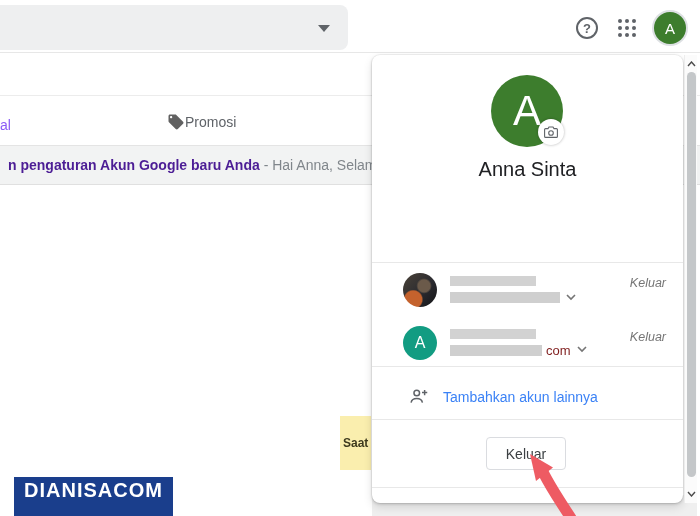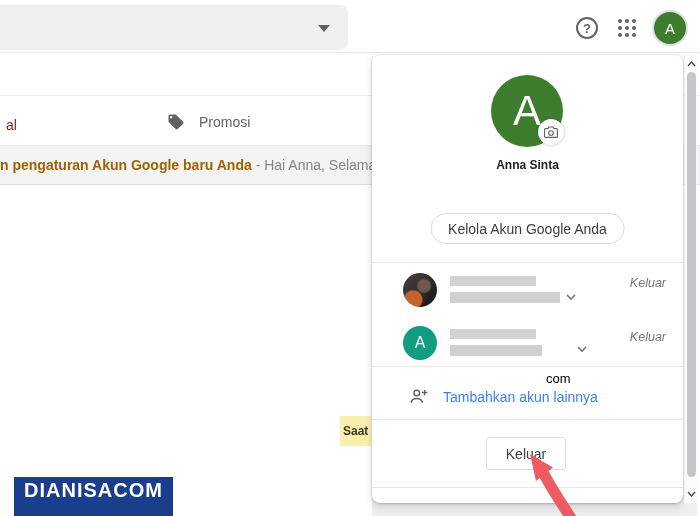--- a/index.html
+++ b/index.html
@@ -34,34 +34,34 @@
   }
   .apps-grid span { width: 4px; height: 4px; border-radius: 50%; background: #5f6368; }
   .avatar-small {
     position: absolute; left: 654px; top: 12px; width: 32px; height: 32px;
     border-radius: 50%; background: #3d7d2d; color: #fff;
     font-size: 15px; font-weight: 500;
     display: flex; align-items: center; justify-content: center;
     box-shadow: 0 0 0 2px #dde0e3;
   }
   
-  .tab-fragment { position: absolute; left: 0; top: 117px; font-size: 14px; color: #7f1d1d; font-weight: 500; margin-left: 6px; }
-  .tab-promosi  { position: absolute; left: 167px; top: 113px; display: flex; align-items: center; gap: 14px; }
+  .tab-fragment { position: absolute; left: 0; top: 117px; font-size: 14px; color: #8b5cf6; font-weight: 500; }
+  .tab-promosi  { position: absolute; left: 167px; top: 113px; display: flex; align-items: center; }
   .tab-promosi .label { font-size: 14px; color: #5f6368; font-weight: 500; }
   .email-row {
     position: absolute; left: 0; top: 145px; width: 100%; height: 40px;
     background: #f2f3f3; border-top: 1px solid #e4e4e4; border-bottom: 1px solid #e0e0e0;
     line-height: 38px; white-space: nowrap; overflow: hidden; font-size: 14px;
   }
-  .email-row .subject { font-weight: 700; color: #a16207; }
+  .email-row .subject { font-weight: 700; color: #4c1d95; padding-left: 8px; }
   .email-row .snippet { color: #80868b; }
   .footer-links { position: absolute; left: 50px; top: 399px; font-size: 12px; color: #616161; }
   .highlight-chip {
     position: absolute; left: 340px; top: 416px; background: #faeeae;
-    color: #3e3a1e; font-size: 12px; font-weight: 700; padding: 8px 3px;
+    color: #3e3a1e; font-size: 12px; font-weight: 700; padding: 20px 3px;
     z-index: 5; white-space: nowrap;
   }
   .watermark {
     position: absolute; left: 14px; top: 477px; background: #1a3e8c; color: #fff;
     font-family: Liberation Sans, sans-serif; font-weight: 700; font-size: 20px;
     letter-spacing: 1px; padding: 2px 10px 20px; z-index: 6;
   }
   .bottom-gray { position: absolute; left: 372px; top: 495px; width: 325px; height: 21px; background: #efefef; z-index: 1; }
   
   .panel {
@@ -72,21 +72,21 @@
   .panel .big-avatar {
     position: absolute; left: 119px; top: 20px; width: 72px; height: 72px;
     border-radius: 50%; background: #3d7d2d; color: #fff; font-size: 42px; font-weight: 400;
     display: flex; align-items: center; justify-content: center;
   }
   .camera-badge {
     position: absolute; left: 166px; top: 64px; width: 26px; height: 26px;
     background: #fff; border-radius: 50%; box-shadow: 0 0 3px rgba(0,0,0,.3);
     display: flex; align-items: center; justify-content: center;
   }
-  .panel .name { position: absolute; left: 0; top: 103px; width: 100%; text-align: center; font-size: 12px; color: #202124; font-weight: 700; }
+  .panel .name { position: absolute; left: 0; top: 103px; width: 100%; text-align: center; font-size: 20px; color: #202124; font-weight: 400; }
   .panel .email-line { position: absolute; left: 0; top: 126px; width: 100%; text-align: center; font-size: 13px; color: #5f6368; }
   .redacted { display: inline-block; background: #d0d0d0; border-radius: 1px; vertical-align: -1px; }
   .email-line .redacted { width: 92px; height: 10px; margin-right: 2px; }
   .manage-btn {
     position: absolute; top: 158px; left: 50%; transform: translateX(-50%);
     height: 31px; padding: 0 17px; background: #fff; border: 1px solid #dadce0;
     border-radius: 16px; font-size: 14px; color: #3c4043; font-weight: 500;
     font-family: "Liberation Sans", sans-serif; white-space: nowrap; cursor: pointer;
   }
   .panel .divider { position: absolute; left: 0; width: 100%; height: 1px; background: #e8e8e8; }
@@ -98,21 +98,21 @@
     background:
       radial-gradient(circle at 30% 78%, #c4622d 0 24%, rgba(0,0,0,0) 28%),
       radial-gradient(circle at 62% 38%, #6b5a4a 0 20%, rgba(0,0,0,0) 26%),
       linear-gradient(135deg, #4a4238 0%, #2b2b30 55%, #141417 100%);
   }
   .acct-avatar.teal { background: #129c82; }
   .bar-name  { position: absolute; left: 78px; width: 86px; height: 10px; background: #d2d2d2; }
   .bar-email { position: absolute; left: 78px; height: 11px; background: #cfcfcf; }
   .signout-label { position: absolute; right: 17px; font-style: italic; font-size: 12.5px; color: #757575; }
   .chev { position: absolute; }
-  .email-suffix-text { position: absolute; font-size: 13px; color: #000000; margin-top: 28px; }
+  .email-suffix-text { position: absolute; font-size: 13px; color: #7f1d1d; }
   .add-row-icon { position: absolute; left: 36px; top: 331px; }
   .add-row-label { position: absolute; left: 71px; top: 334px; font-size: 14px; color: #3b82f6; }
   .signout-btn {
     position: absolute; left: 114px; top: 382px; width: 80px; height: 33px;
     background: #fff; border: 1px solid #dadce0; border-radius: 4px;
     font-size: 14px; color: #3c4043; font-weight: 500; font-family: "Liberation Sans", sans-serif;
     cursor: pointer;
   }
   
   .scrollbar {
@@ -175,21 +175,20 @@
     <div class="big-avatar">
       <span>A</span>
     </div>
     <div class="camera-badge">
       <svg width="14" height="12" viewBox="0 0 14 12">
         <path d="M5 1 L4 2.6 H1.6 A1 1 0 0 0 .6 3.6 V10.4 A1 1 0 0 0 1.6 11.4 H12.4 A1 1 0 0 0 13.4 10.4 V3.6 A1 1 0 0 0 12.4 2.6 H10 L9 1 Z" fill="none" stroke="#5f6368" stroke-width="1.1"></path>
         <circle cx="7" cy="7" r="2.3" fill="none" stroke="#5f6368" stroke-width="1.1"></circle>
       </svg>
     </div>
     <div class="name">Anna Sinta</div>
-    <button class="manage-btn">Kelola Akun Google Anda</button>
 
     <div class="divider" style="top:207px"></div>
 
     <div>
       <div class="acct-avatar photo" style="top:218px"></div>
       <span class="bar-name" style="top:221px"></span>
       <span class="bar-email" style="top:237px;width:110px"></span>
       <svg class="chev" style="left:193px;top:238px" width="12" height="8" viewBox="0 0 12 8">
           <polyline points="2,2 6,6 10,2" fill="none" stroke="#757575" stroke-width="1.6"></polyline>
         </svg>

